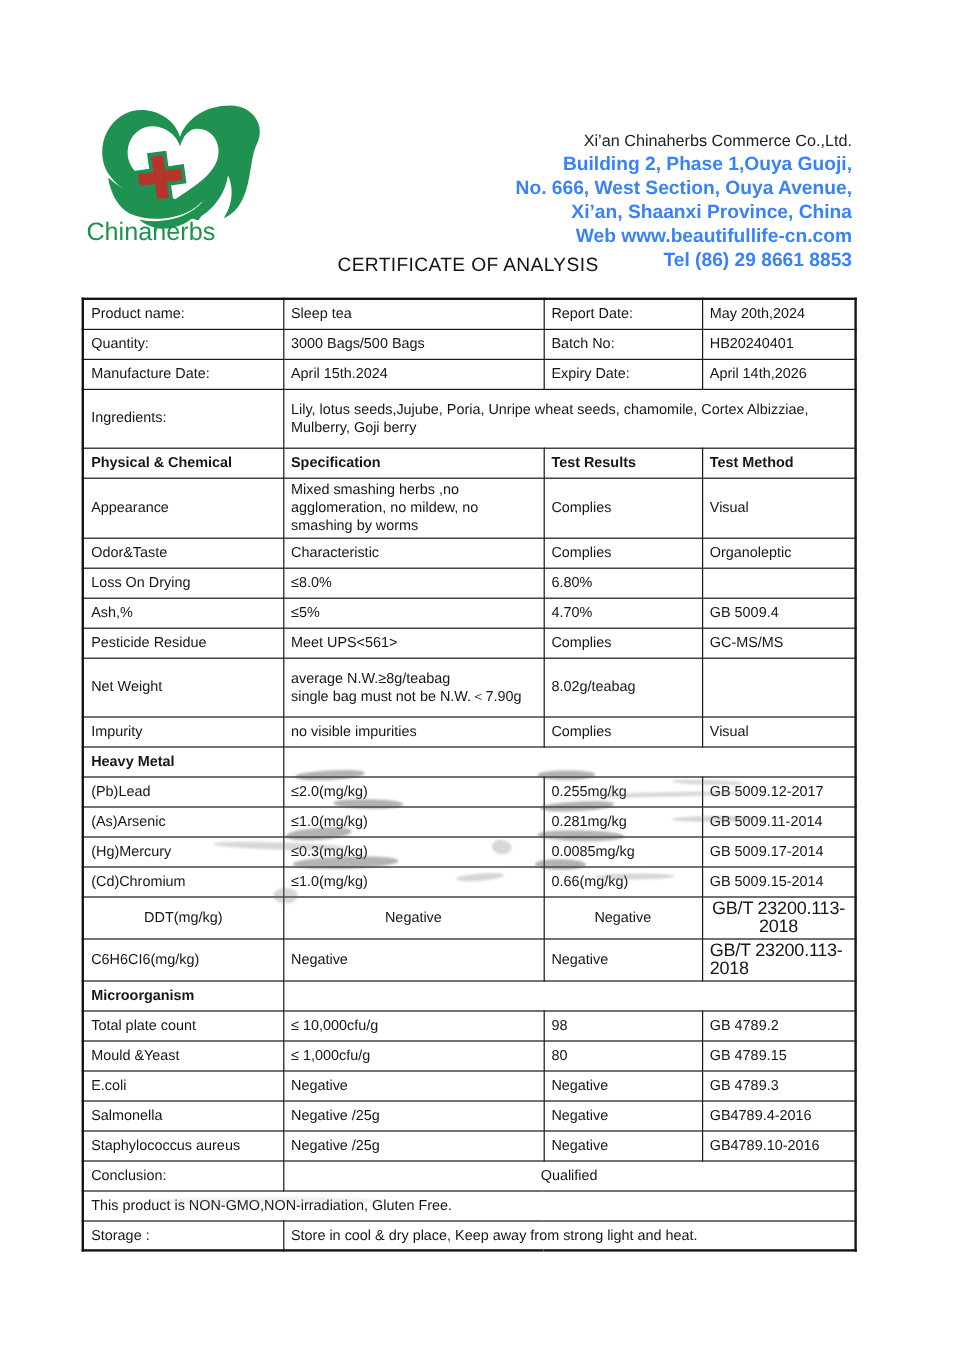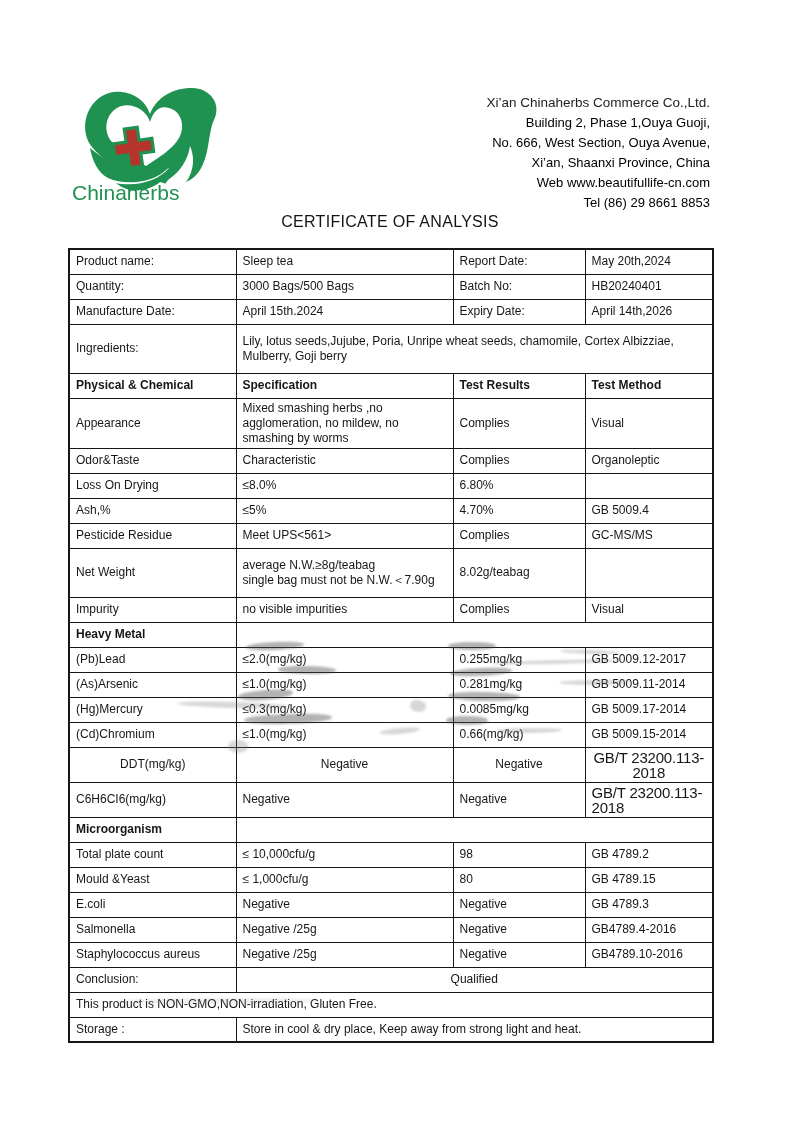--- a/index.html
+++ b/index.html
@@ -9,22 +9,22 @@
     width:800px; height:1131px;
     background:#ffffff;
     font-family:"Liberation Sans","DejaVu Sans",sans-serif;
     color:#1b1b1b;
     overflow:hidden;
   }
 
   
   .logo { position:absolute; left:72px; top:84px; width:158px; height:124px; }
   .company { position:absolute; top:93px; right:90px; text-align:right; line-height:20px; }
-  .company .co-name { font-size:13.5px; color:#222; }
-  .company .co-line { font-size:13px; color:#000000; }
+  .company .co-name { font-size:13.5px; color:#222;margin-top:15px; }
+  .company .co-line { font-size:16px; color:#3b82f6;font-weight:bold; }
   .cert-title {
     position:absolute; top:213px; left:68px; width:644px;
     text-align:center; font-size:16px; font-weight:500;
     letter-spacing:.3px; color:#141414;
   }
 
   
   .coa-table {
     position:absolute; left:68px; top:248px;
     width:644px; border-collapse:collapse;

